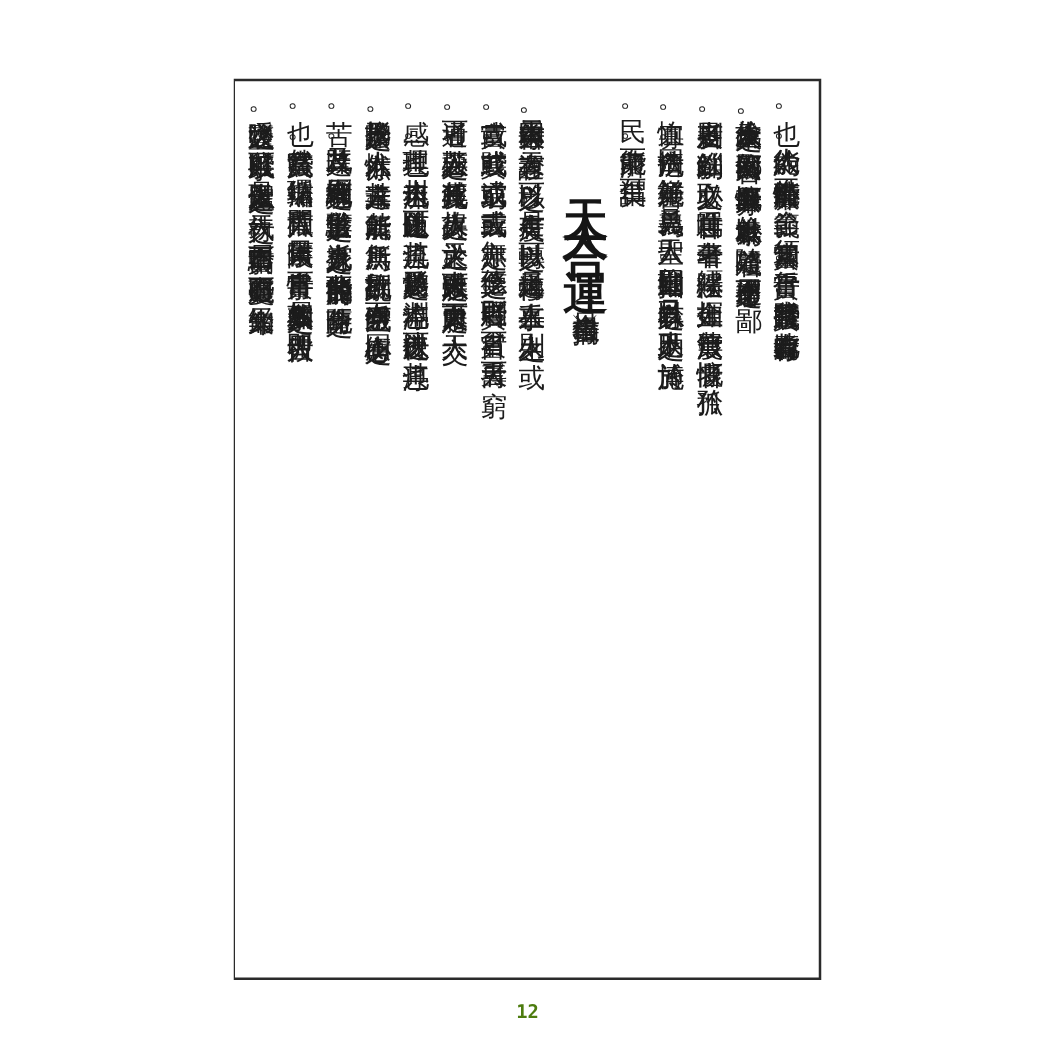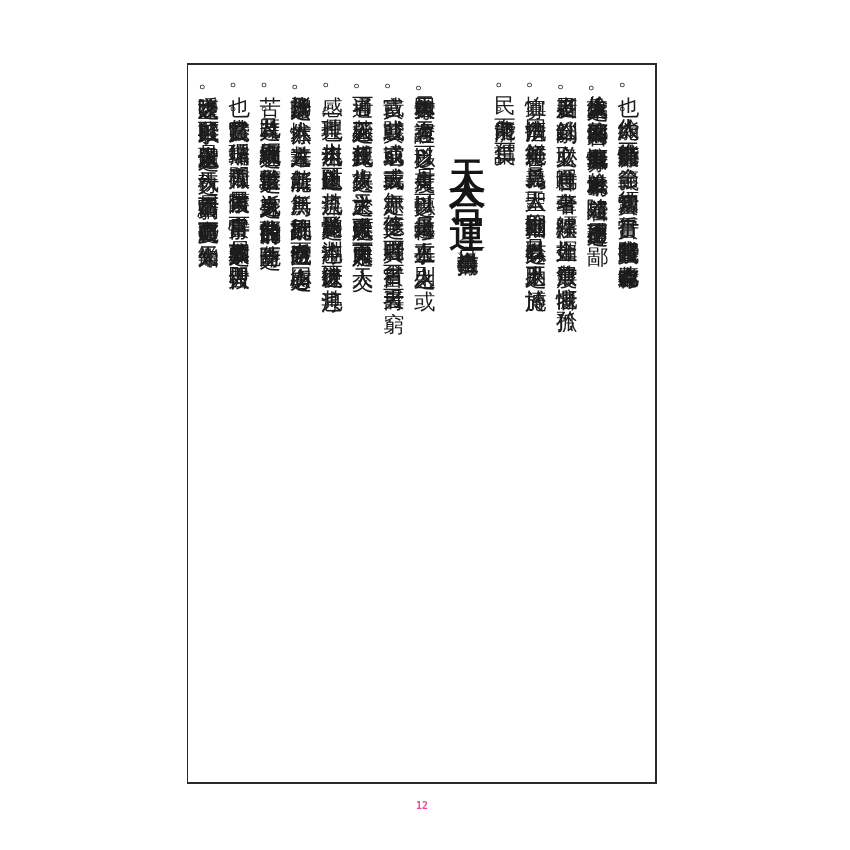--- a/index.html
+++ b/index.html
@@ -75,23 +75,23 @@
       letter-spacing: 1px;
       color: #1d1d1d;
     }
     .page-number {
       position: absolute;
       left: 0;
       right: 0;
       top: 800px;
       text-align: center;
       font-family: "DejaVu Sans Mono", "Liberation Mono", monospace;
-      font-size: 10px;
+      font-size: 15px;
       font-weight: bold;
-      color: #ec4899;
+      color: #4d7c0f;
     }
     .page-number span {
       position: relative;
       left: -3px;
     }
   </style>
 </head>
 <body>
 
 <div class="page-frame">

